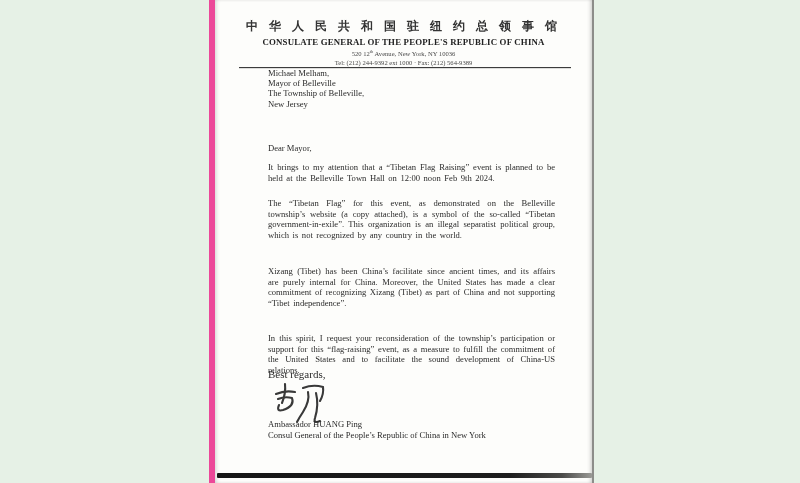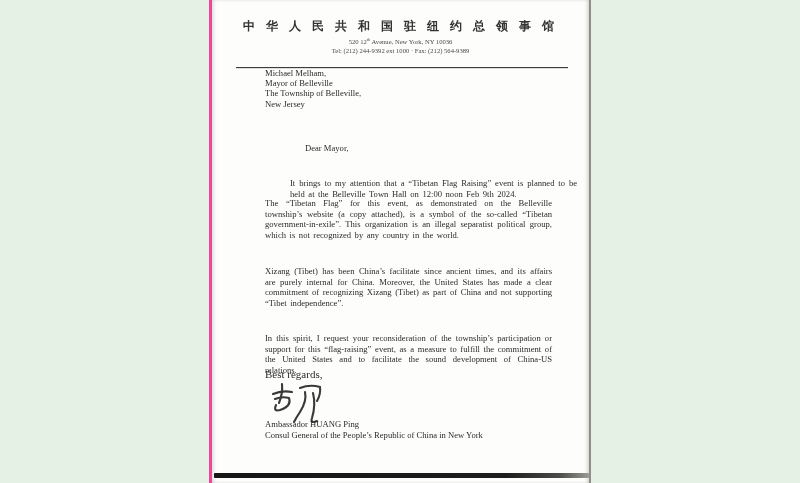--- a/index.html
+++ b/index.html
@@ -11,21 +11,21 @@
     position: relative;
   }
   .stage { position: absolute; inset: 0; }
 
   
   .paper {
     position: absolute;
     left: 209px; top: 0;
     width: 377px; height: 483px;
     background: #fdfdfb;
-    border-left: 3px solid #ec4899;
+    border-left: 6px solid #ec4899;
     border-right: 2px solid #8d8d8a;
     box-shadow: inset 3px 0 4px -2px rgba(0,0,0,.18),
                 inset -3px 0 4px -2px rgba(0,0,0,.22);
     color: #2e2e2e;
   }
   .scan-bottom-bar {
     position: absolute;
     left: 2px; right: 0; top: 473px; height: 5px;
     background: linear-gradient(to right, #161616 0%, #1d1d1d 78%, #4a4a48 92%, #9a9a96 100%);
     border-radius: 1px;
@@ -75,35 +75,36 @@
 </style>
 </head>
 <body>
 
 <div class="stage">
 
   <div class="paper">
 
     <div class="letterhead">
       <div class="cn-title">中 华 人 民 共 和 国 驻 纽 约 总 领 事 馆</div>
+      <div class="en-title">CONSULATE GENERAL OF THE PEOPLE'S REPUBLIC OF CHINA</div>
       <div class="addr-line"><span>520 12</span><sup>th</sup><span> Avenue, New York, NY 10036</span></div>
       <div class="tel-line">Tel: (212) 244-9392 ext 1000  ·  Fax: (212) 564-9389</div>
     </div>
     <div class="head-rule"></div>
 
     <div class="block line-set" style="top:68px;">
       <div>Michael Melham,</div>
       <div>Mayor of Belleville</div>
       <div>The Township of Belleville,</div>
       <div>New Jersey</div>
     </div>
 
-    <div class="block salutation" style="top:143px;margin-left:40px;">Dear Mayor,</div>
+    <div class="block salutation" style="top:143px;">Dear Mayor,</div>
 
-    <p class="block para" style="top:178px;margin-left:25px;">It brings to my attention that a “Tibetan Flag Raising” event is planned to be held at the Belleville Town Hall on 12:00 noon Feb 9th 2024.</p>
+    <p class="block para" style="top:162px;">It brings to my attention that a “Tibetan Flag Raising” event is planned to be held at the Belleville Town Hall on 12:00 noon Feb 9th 2024.</p>
     <p class="block para" style="top:198px;">The “Tibetan Flag” for this event, as demonstrated on the Belleville township’s website (a copy attached), is a symbol of the so-called “Tibetan government-in-exile”. This organization is an illegal separatist political group, which is not recognized by any country in the world.</p>
     <p class="block para" style="top:266px;">Xizang (Tibet) has been China’s facilitate since ancient times, and its affairs are purely internal for China. Moreover, the United States has made a clear commitment of recognizing Xizang (Tibet) as part of China and not supporting “Tibet independence”.</p>
     <p class="block para" style="top:319px;margin-top:14px;">In this spirit, I request your reconsideration of the township’s participation or support for this “flag-raising” event, as a measure to fulfill the commitment of the United States and to facilitate the sound development of China-US relations.</p>
 
     <div class="block regards" style="top:368px;">Best regards,</div>
 
     <div class="signature-wrap">
       <svg width="70" height="45" viewBox="0 0 70 45" aria-hidden="true">
         <g fill="none" stroke="#1f1f1f" stroke-width="2.1" stroke-linecap="round" opacity="0.88">
 

